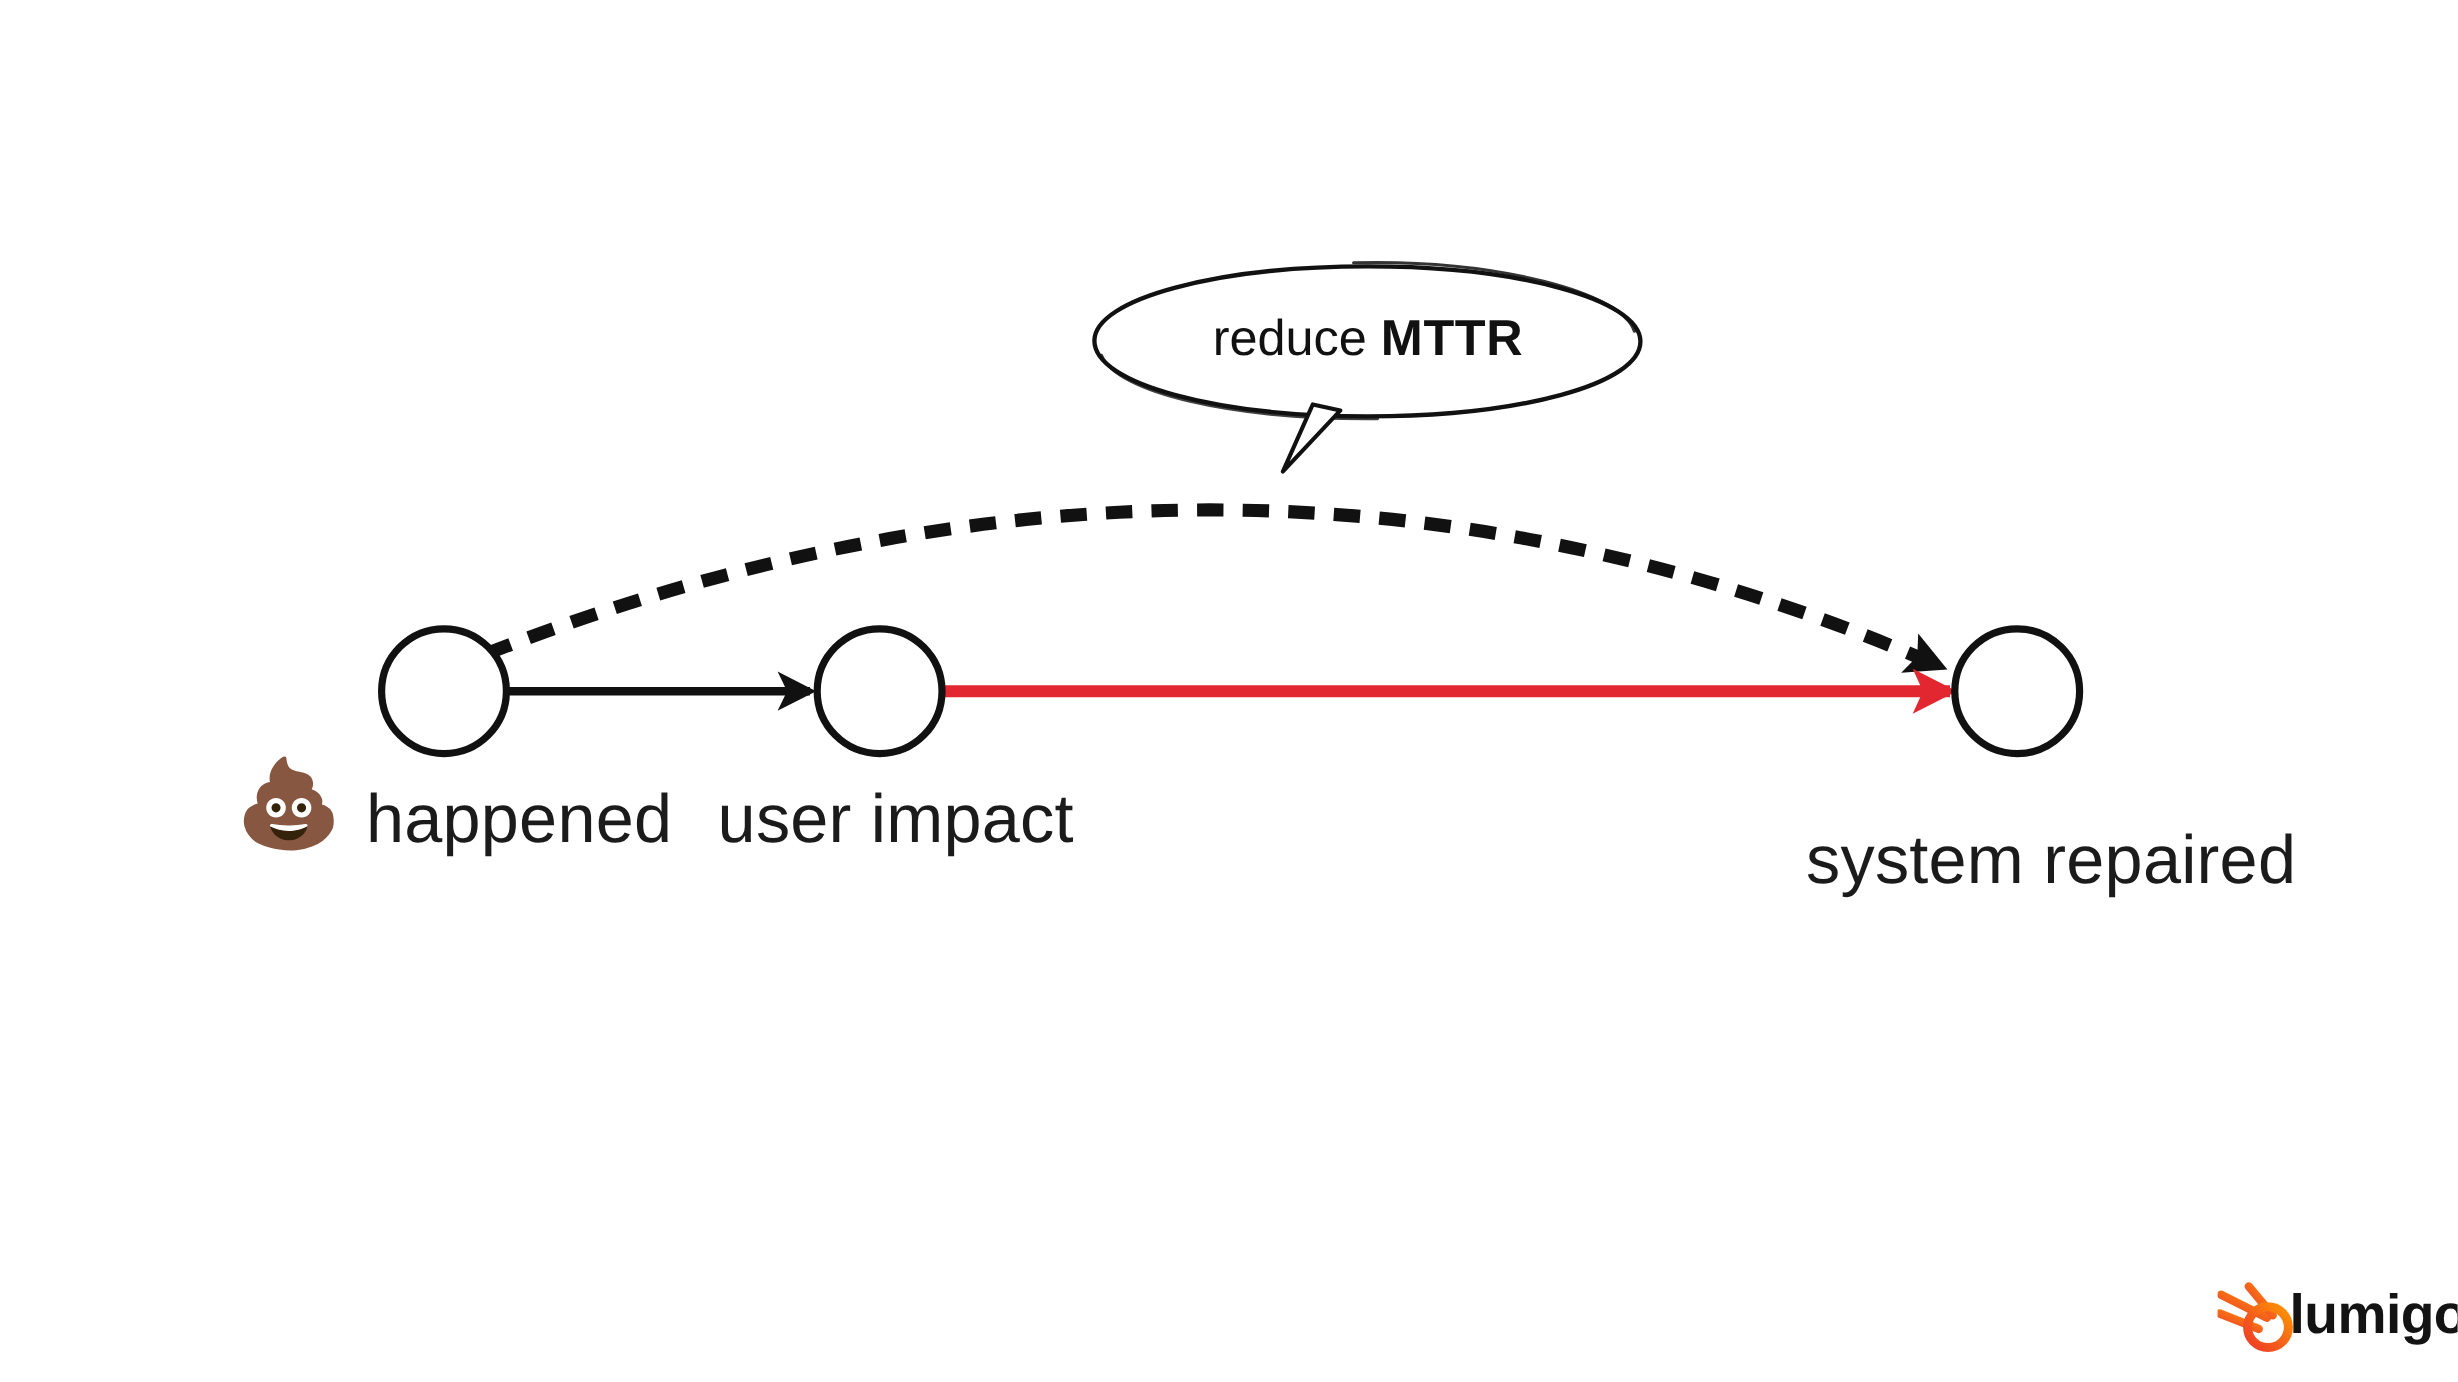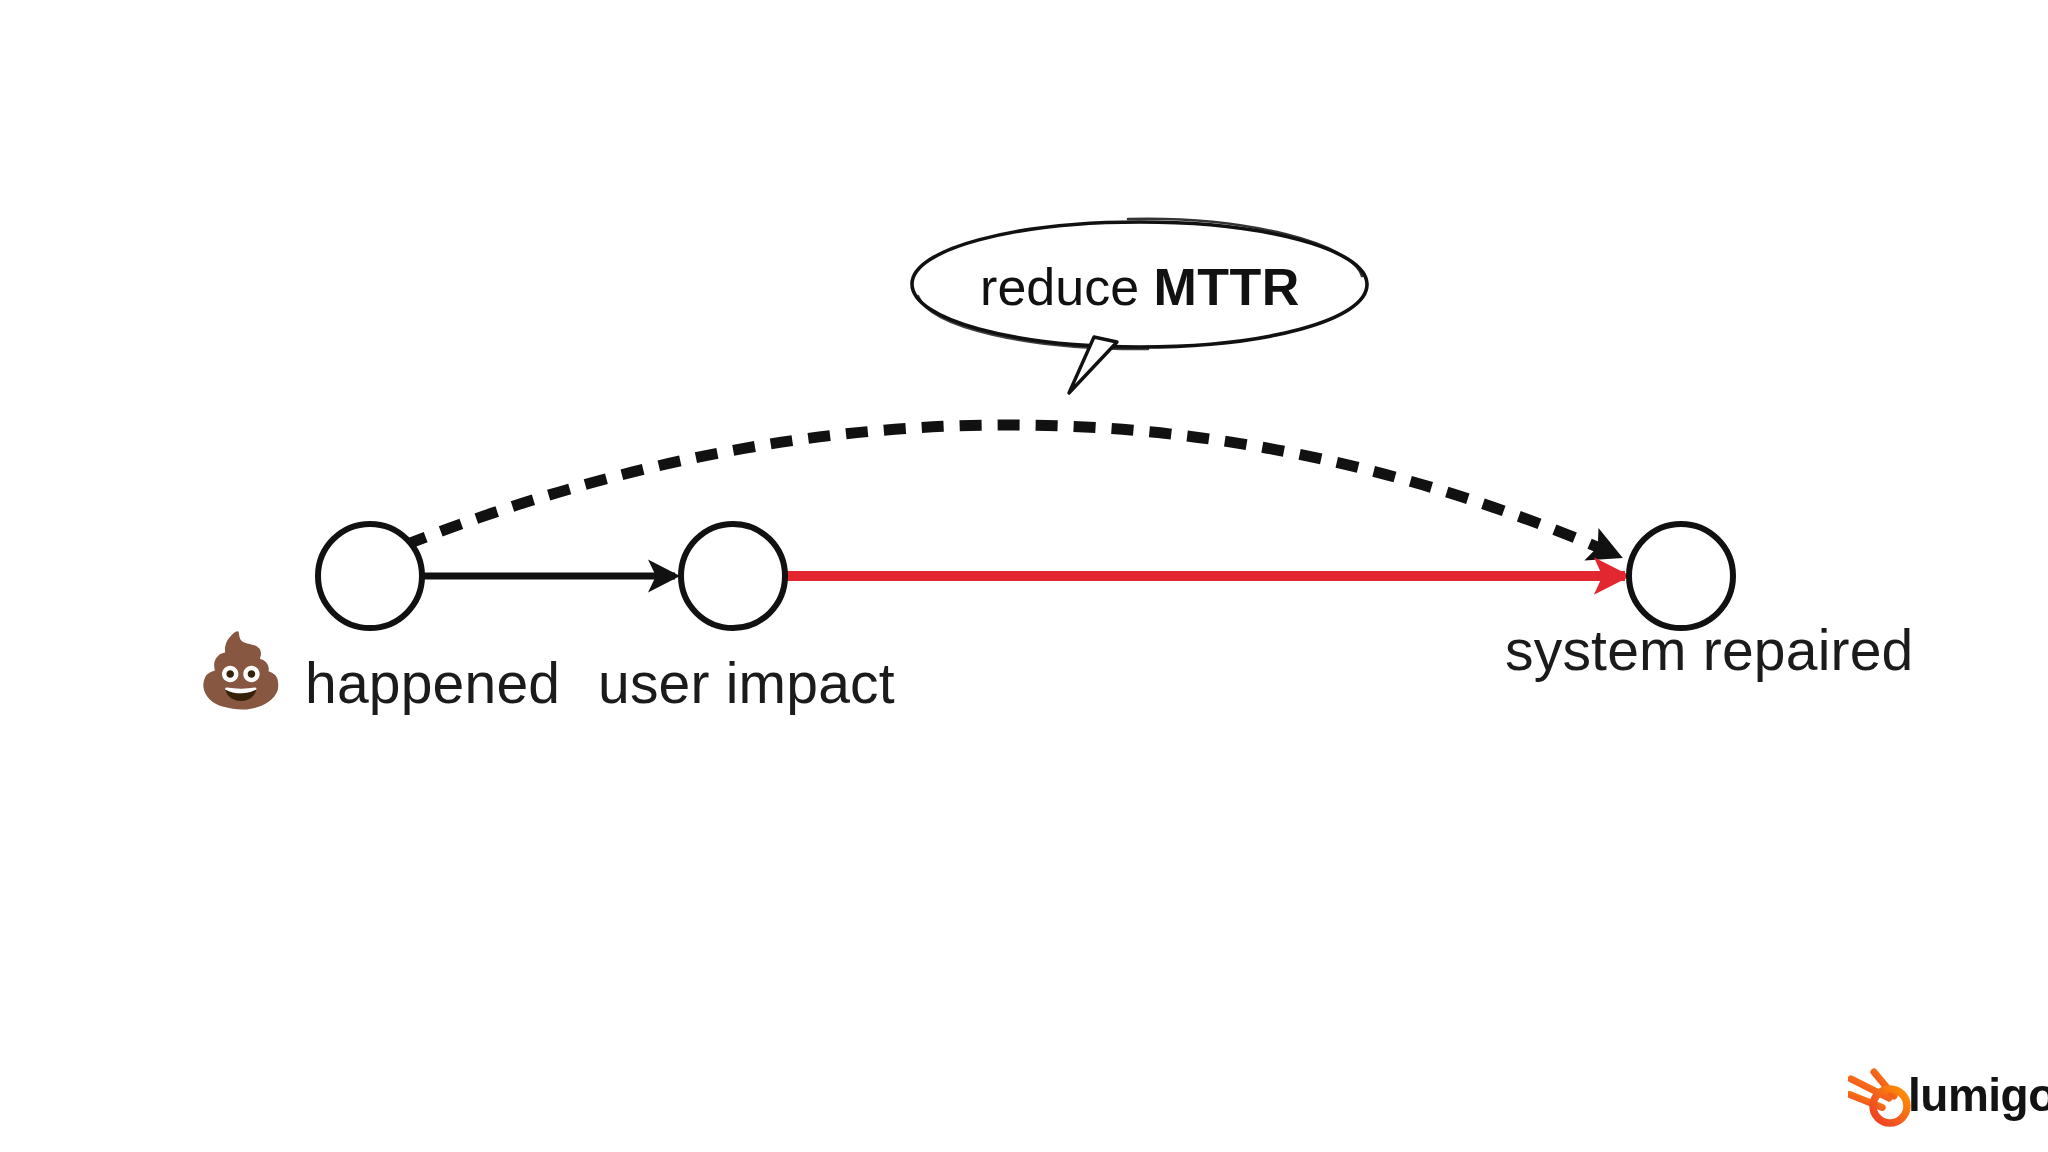--- a/index.html
+++ b/index.html
@@ -33,41 +33,41 @@
     font-family: "Liberation Sans", sans-serif;
     font-weight: 300;
     font-size: 57px;
     letter-spacing: 0.2px;
     color: #1b1b1b;
     white-space: nowrap;
     line-height: 1;
   }
   #label-happened   { left: 305px;  top: 655px; }
   #label-user-impact{ left: 598px;  top: 655px; }
-  #label-system-repaired { left: 1505px; top: 622px; }
+  #label-system-repaired { left: 1505px; top: 689px; }
 
   #poop-emoji {
     position: absolute;
     left: 196px;
     top: 628px;
     width: 84px;
     height: 84px;
     font-size: 72px;
     line-height: 84px;
     text-align: center;
     user-select: none;
   }
   #bubble-text {
     position: absolute;
     left: 912px;
     top: 258px;
     width: 456px;
     text-align: center;
     font-family: "Liberation Sans", sans-serif;
-    font-size: 52px;
+    font-size: 42px;
     color: #111111;
     white-space: nowrap;
     line-height: 1.15;
   }
   #bubble-text .light { font-weight: 300; }
   #bubble-text .bold  { font-weight: 700; letter-spacing: 0.5px; }
 
   #lumigo-logo {
     position: absolute;
     left: 1848px;

